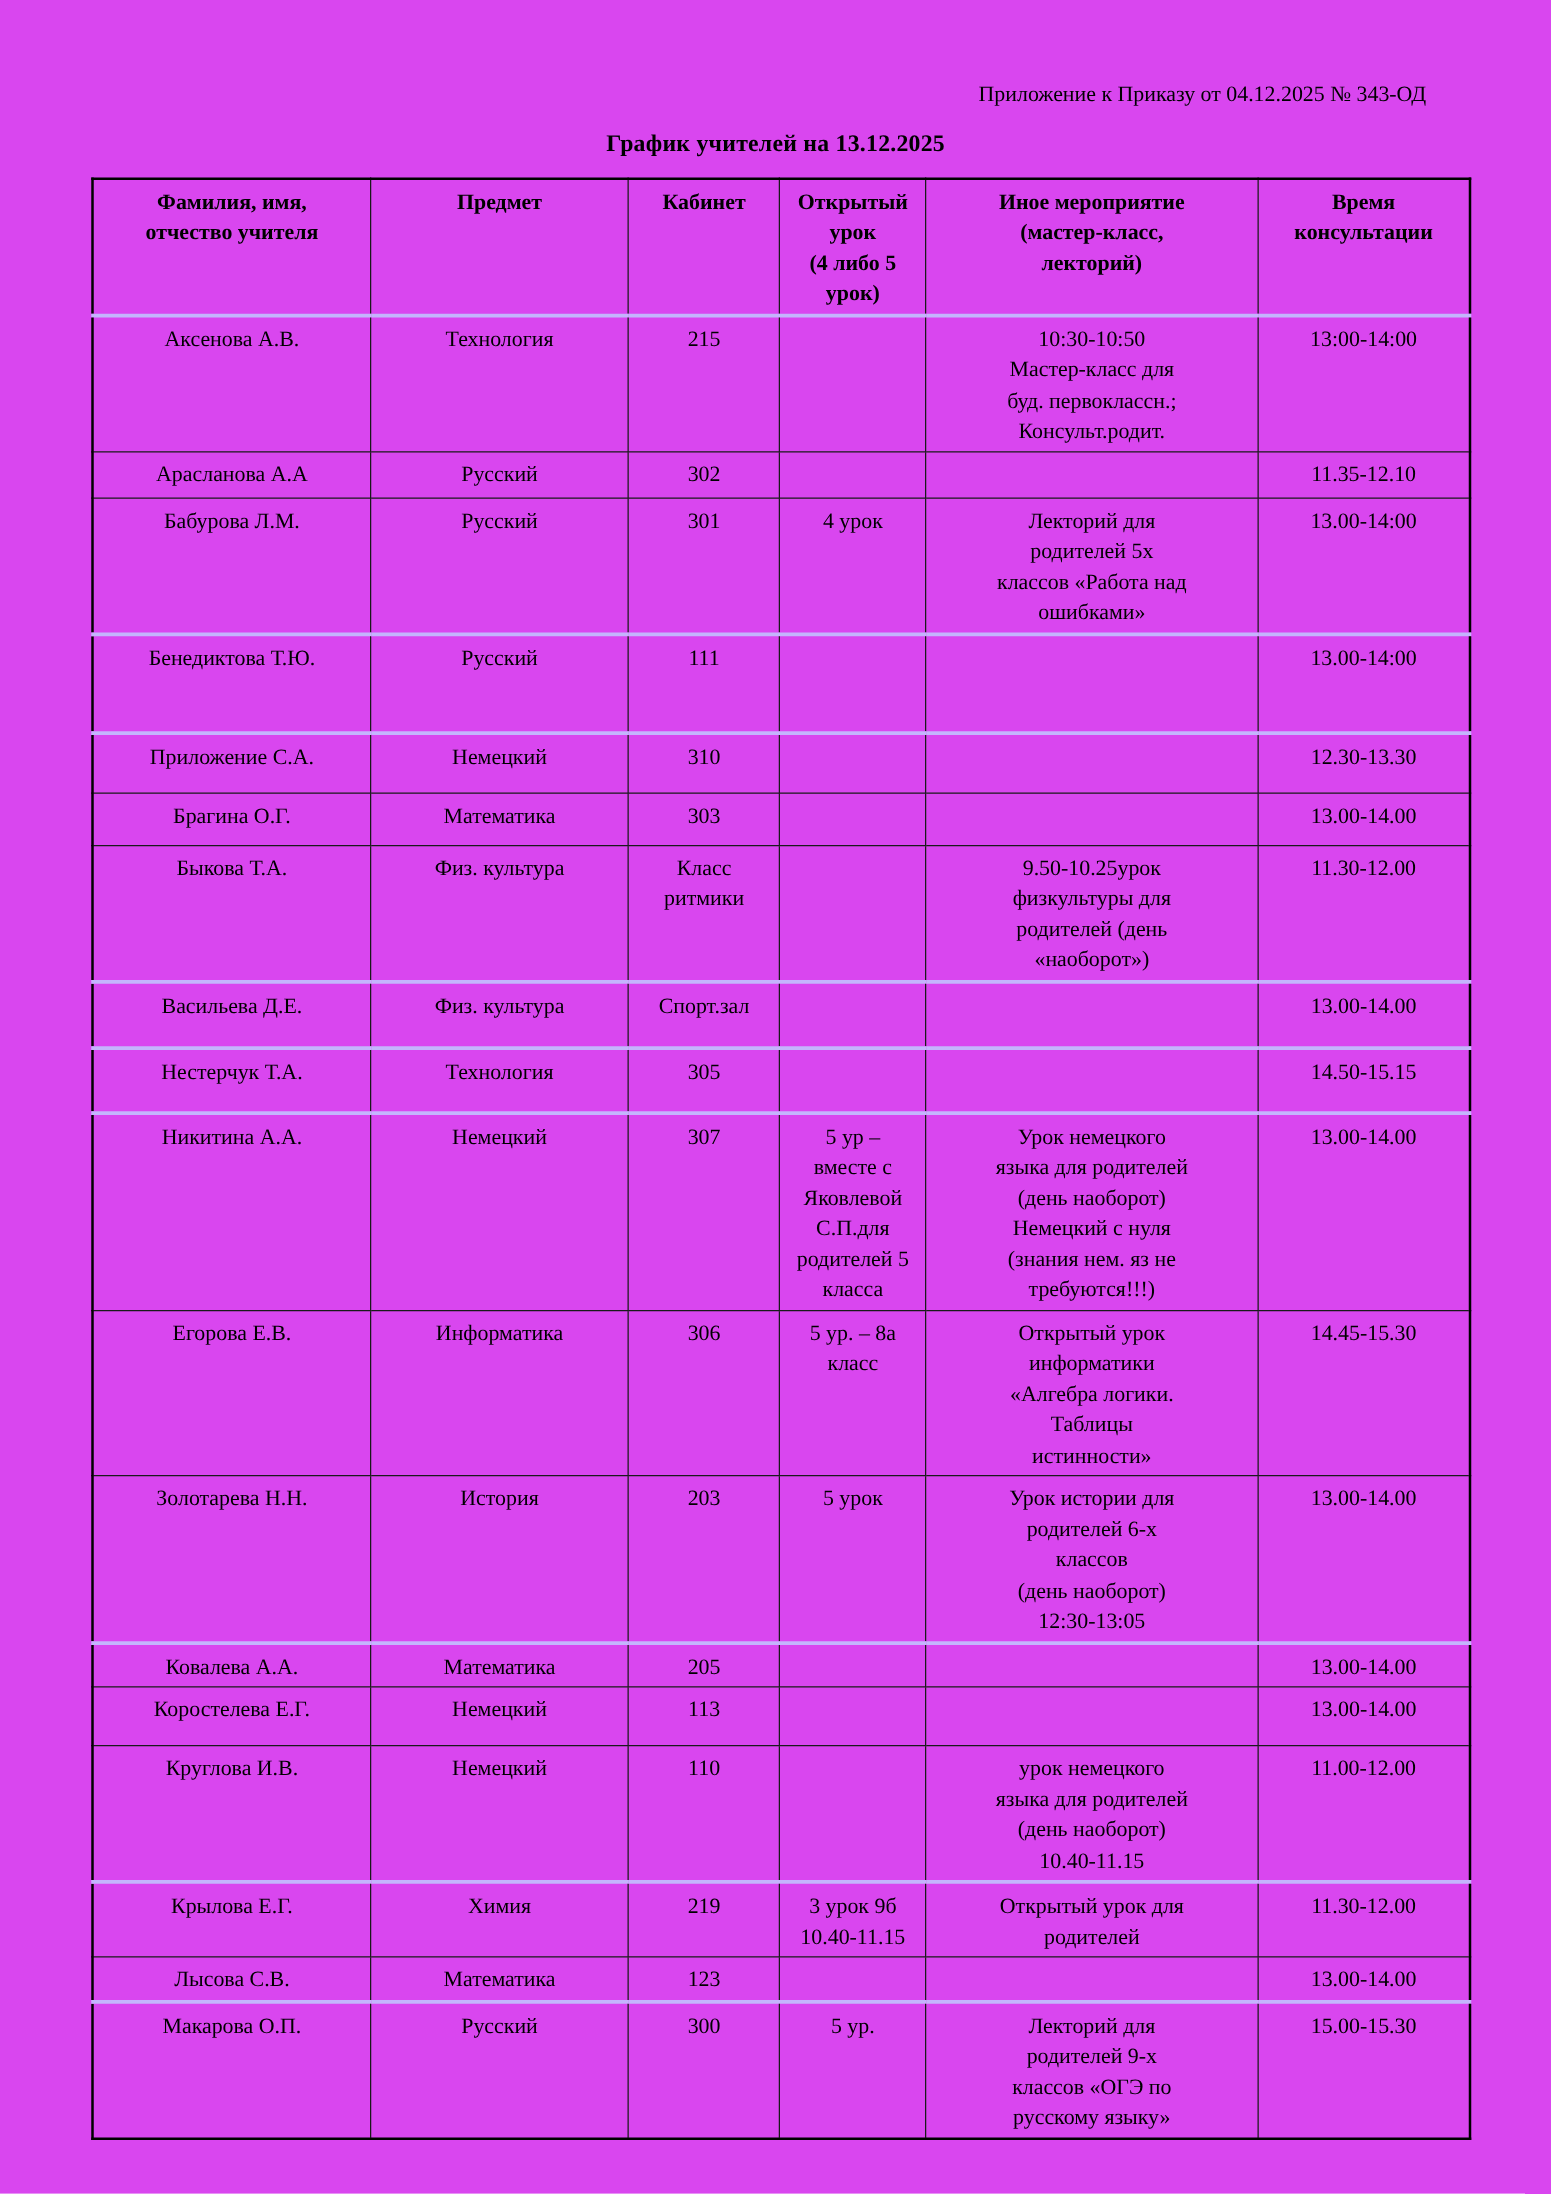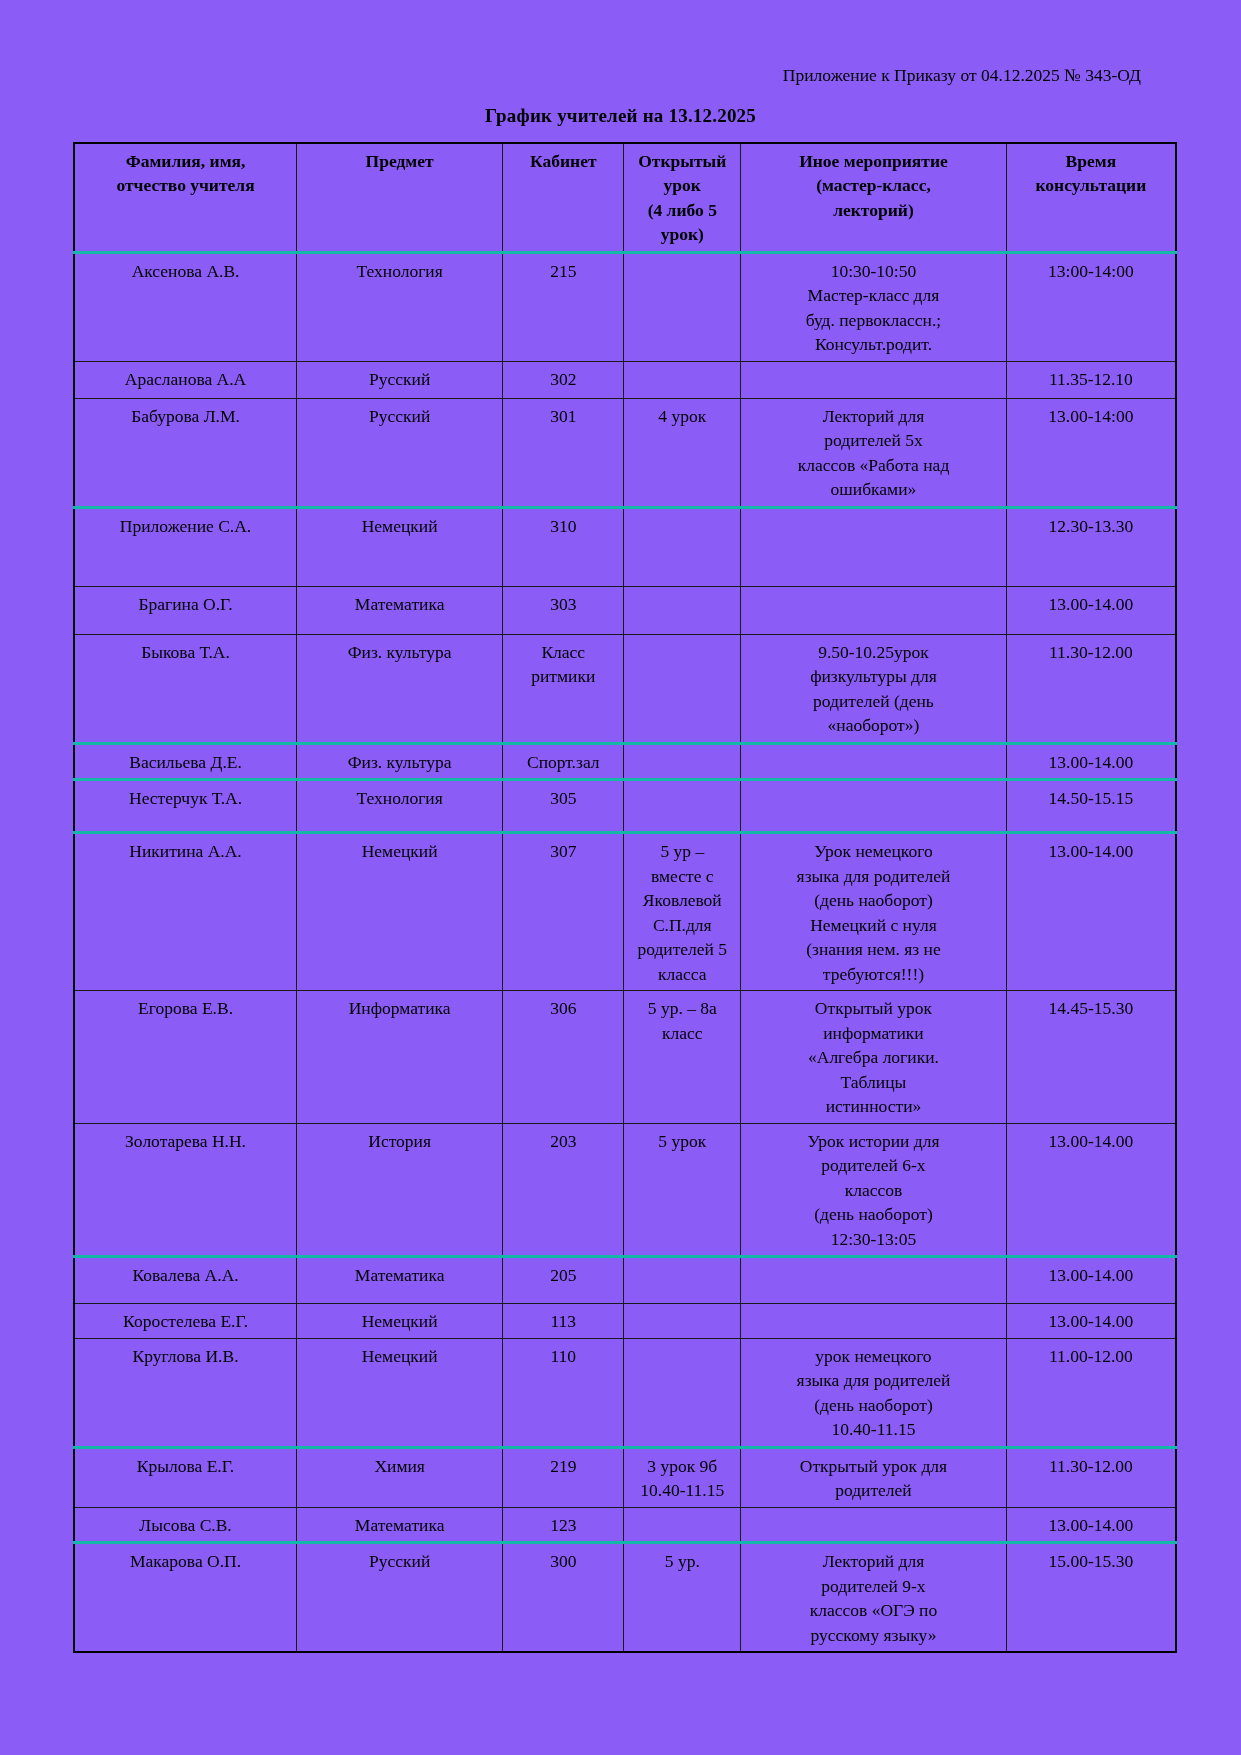--- a/index.html
+++ b/index.html
@@ -4,21 +4,21 @@
 <style>
   html, body {
     margin: 0;
     padding: 0;
     background: #ffffff;
   }
   .page {
     position: relative;
     width: 1241px;
     height: 1755px;
-    background: #8b5cf6;
+    background: #d946ef;
     font-family: "Liberation Serif", "DejaVu Serif", serif;
     color: #000000;
     overflow: hidden;
   }
   .annex-note {
     padding-top: 64px;
     padding-right: 100px;
     text-align: right;
     font-size: 17.5px;
     line-height: 1.3;
@@ -53,21 +53,21 @@
     word-wrap: break-word;
   }
   table.schedule th {
     font-weight: bold;
     height: 93px;
   }
   thead tr th {
     border-bottom: 3px solid #8c8c8c;
   }
   tbody tr.thick-top td {
-    border-top: 3px solid #14b8a6;
+    border-top: 3px solid #c4b5fd;
     margin-left: 36px;
   }
   
   tbody tr:nth-child(2)  { height: 37px; padding-left: 40px; }
   tbody tr:nth-child(4)  { height: 79px; }
   tbody tr:nth-child(5)  { height: 48px; }
   tbody tr:nth-child(6)  { height: 42px; }
   tbody tr:nth-child(8)  { height: 53px; }
   tbody tr:nth-child(9)  { height: 52px; }
   tbody tr:nth-child(12) { height: 47px; }
@@ -136,20 +136,28 @@
             <td>Русский</td>
             <td>301</td>
             <td>4 урок</td>
             <td>Лекторий для
 родителей 5х
 классов «Работа над
 ошибками»</td>
             <td>13.00-14:00</td>
           </tr>
           <tr class="thick-top">
+            <td>Бенедиктова Т.Ю.</td>
+            <td>Русский</td>
+            <td>111</td>
+            <td></td>
+            <td></td>
+            <td>13.00-14:00</td>
+          </tr>
+          <tr class="thick-top">
             <td>Приложение С.А.</td>
             <td>Немецкий</td>
             <td>310</td>
             <td></td>
             <td></td>
             <td>12.30-13.30</td>
           </tr>
           <tr>
             <td>Брагина О.Г.</td>
             <td>Математика</td>

